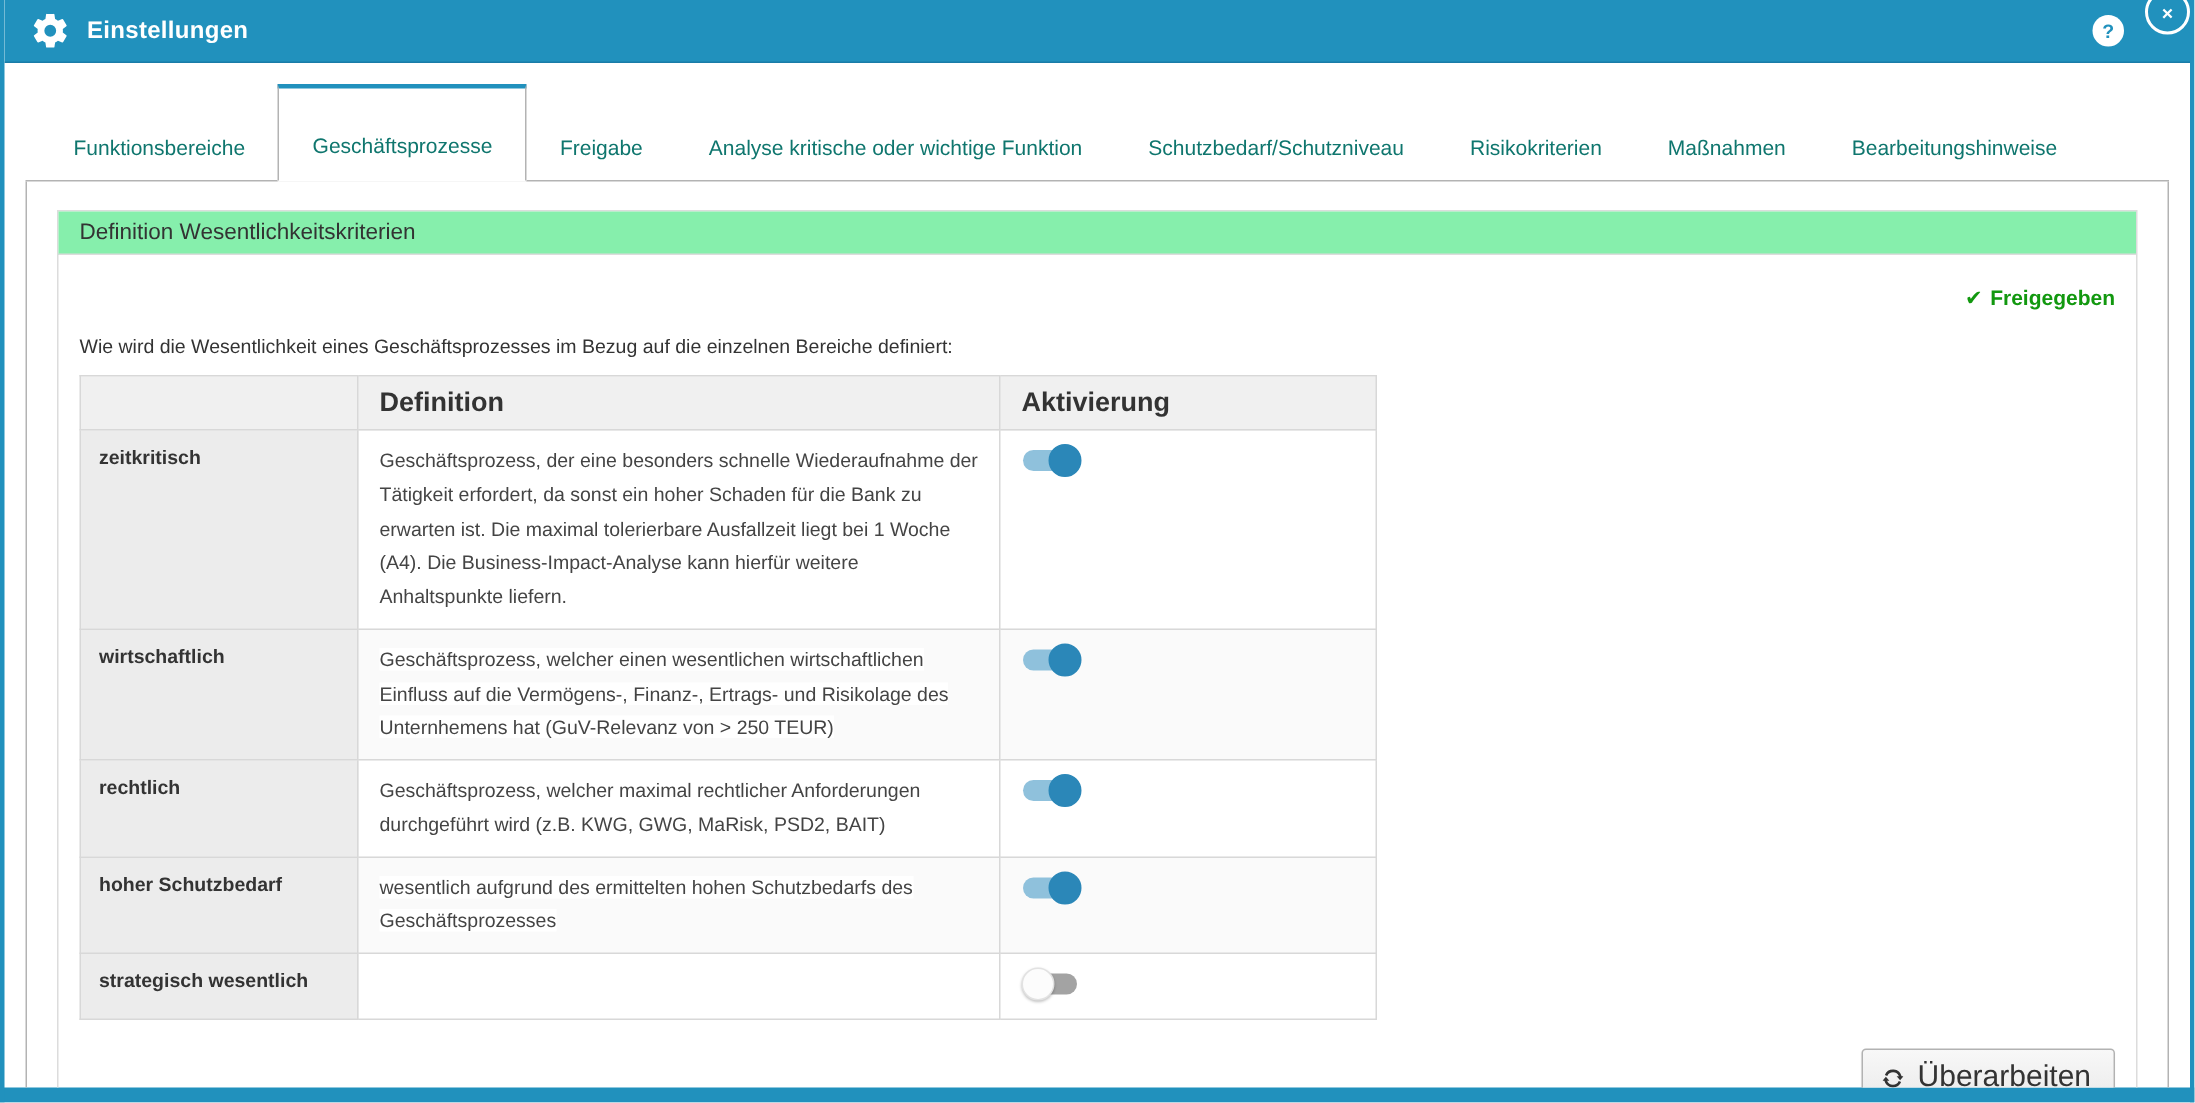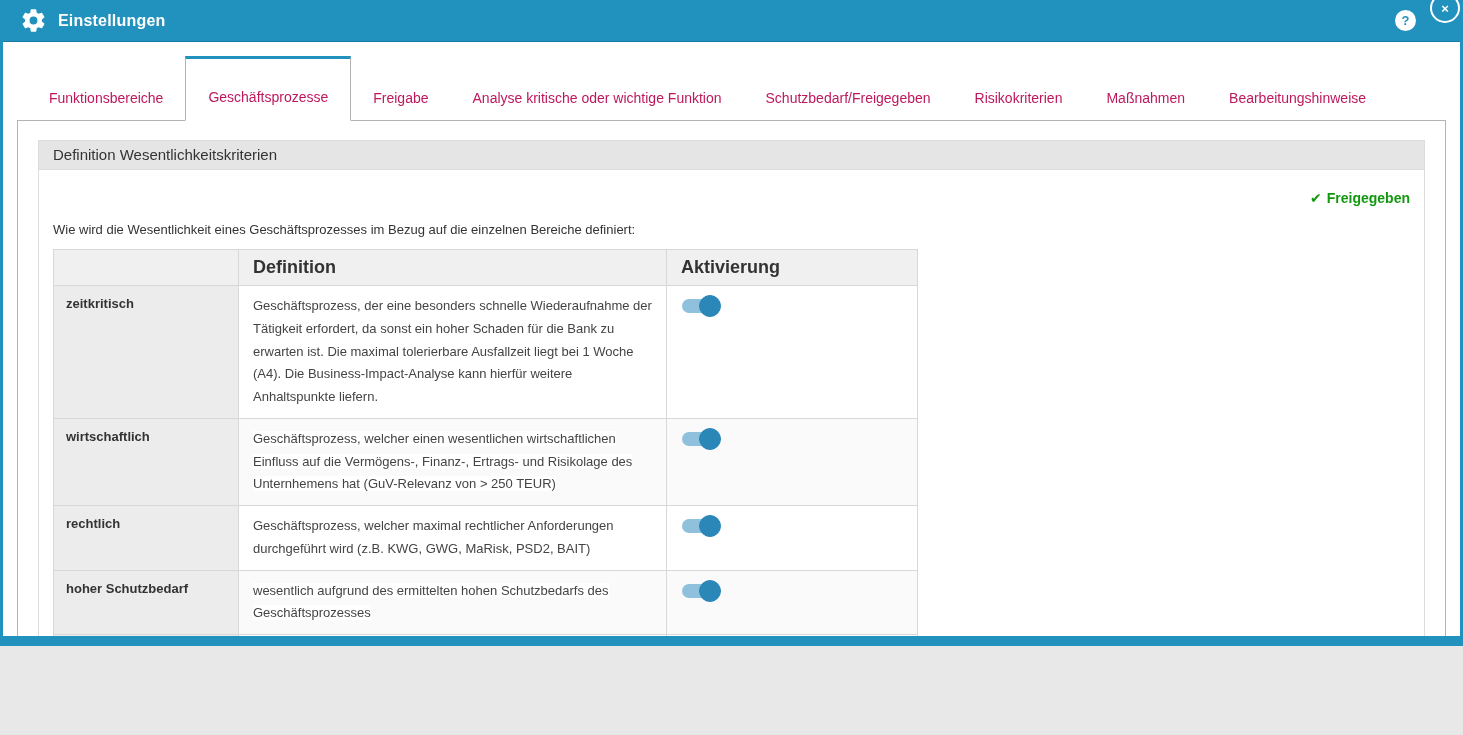--- a/index.html
+++ b/index.html
@@ -1,20 +1,20 @@
 <!DOCTYPE html>
 <html lang="de"><head>
 <meta charset="utf-8">
 <style>
   * { margin:0; padding:0; box-sizing:border-box; }
   html,body { background:#e8e8e8; }
   body { font-family:"Liberation Sans","DejaVu Sans",sans-serif; }
 
   .window {
-    width:1463px; height:646px; background:#fff; position:relative;
+    width:1463px; height:735px; background:#fff; position:relative;
     border-left:3px solid #2191bd; border-right:3px solid #2191bd;
     border-bottom:10px solid #2191bd; overflow:hidden;
   }
 
   
   .titlebar {
     height:42px; background:#2191bd; border-bottom:1px solid #1a7ca8;
     display:flex; align-items:center; padding:0 16px; position:relative; overflow:hidden;
   }
   .titlebar h1 { font-size:16px; font-weight:700; color:#fff; margin-left:11px; letter-spacing:.2px; }
@@ -27,35 +27,35 @@
   .close-btn {
     position:absolute; right:0px; top:-7px; width:30px; height:30px; border:2px solid #fff;
     border-radius:50%; color:#fff; font-size:13px; font-weight:700;
     display:flex; align-items:flex-end; justify-content:center; padding-bottom:5px; cursor:pointer;
   }
 
   
   .page { padding:14px 14px 0 14px; }
   .tabs { display:flex; border-bottom:1px solid #b3b3b3; padding-left:10px; align-items:flex-end; }
   .tab {
-    padding:15px 22px 14px; font-size:14px; color:#be185d; cursor:pointer; white-space:nowrap;
+    padding:15px 22px 14px; font-size:14px; color:#0f766e; cursor:pointer; white-space:nowrap;
   }
   .tab.active {
     background:#fff; border:1px solid #b3b3b3; border-top:3px solid #2191bd;
     border-bottom:1px solid #fff; margin-bottom:-1px; padding-top:30px; padding-bottom:15px;
   }
   .main {
     border:1px solid #b3b3b3; border-top:none; min-height:608px;
     padding:19px 20px 12px;
   }
 
   
   .panel { border:1px solid #dcdcdc; min-height:568px; }
   .panel-header {
-    background:#e5e5e5; border-bottom:1px solid #dcdcdc; padding:5px 14px 6px;
+    background:#86efac; border-bottom:1px solid #dcdcdc; padding:5px 14px 6px;
     font-size:15px; color:#333;
   }
   .panel-body { padding:12px 14px 40px; }
   .status-row { text-align:right; margin:8px 0 16px; font-size:14px; font-weight:700; color:#12980f; }
   .status-row .check-icon { margin-right:5px; font-size:14px; }
   .intro { font-size:13px; color:#333; margin:0 0 12px 0; }
 
   
   table.criteria { border-collapse:collapse; width:864px; font-size:13px; table-layout:fixed; }
   .criteria th {
@@ -119,21 +119,21 @@
     <nav class="tabs">
 
         <div class="tab">Funktionsbereiche</div>
 
         <div class="tab active">Geschäftsprozesse</div>
 
         <div class="tab">Freigabe</div>
 
         <div class="tab">Analyse kritische oder wichtige Funktion</div>
 
-        <div class="tab">Schutzbedarf/Freigegeben</div>
+        <div class="tab">Schutzbedarf/Schutzniveau</div>
 
         <div class="tab">Risikokriterien</div>
 
         <div class="tab">Maßnahmen</div>
 
         <div class="tab">Bearbeitungshinweise</div>
       </nav>
 
     <div class="main">
       <section class="panel">

